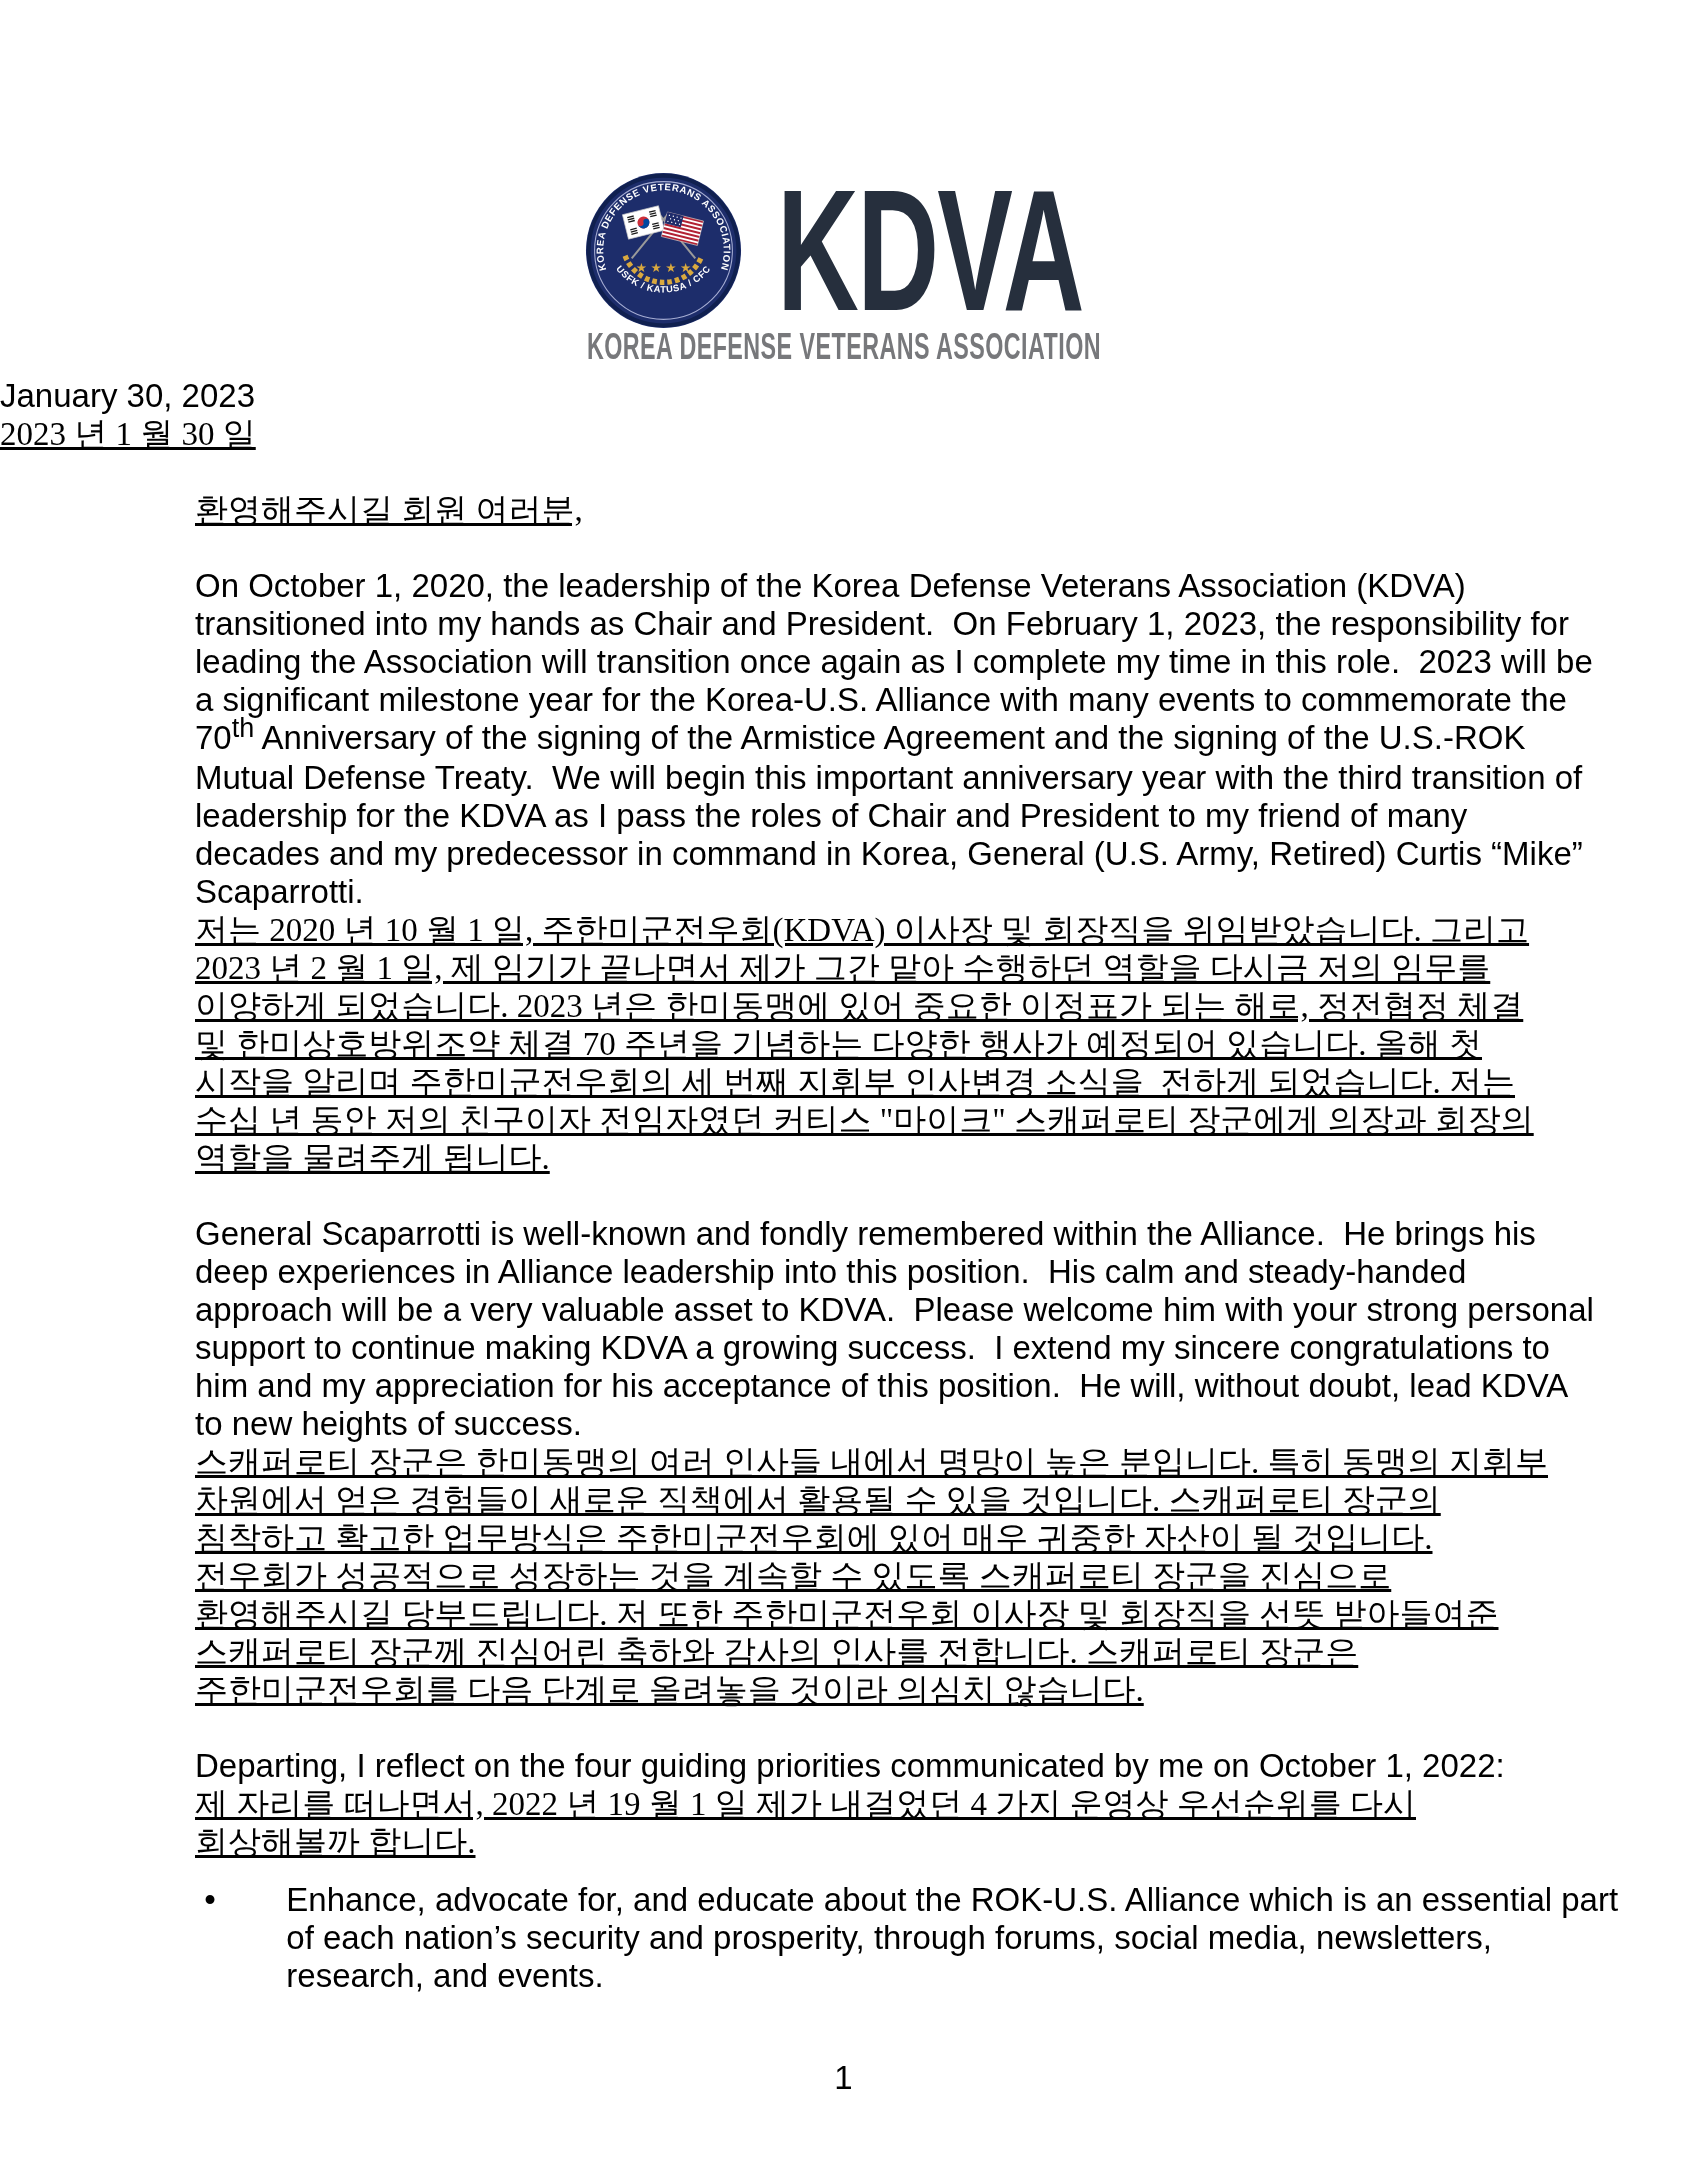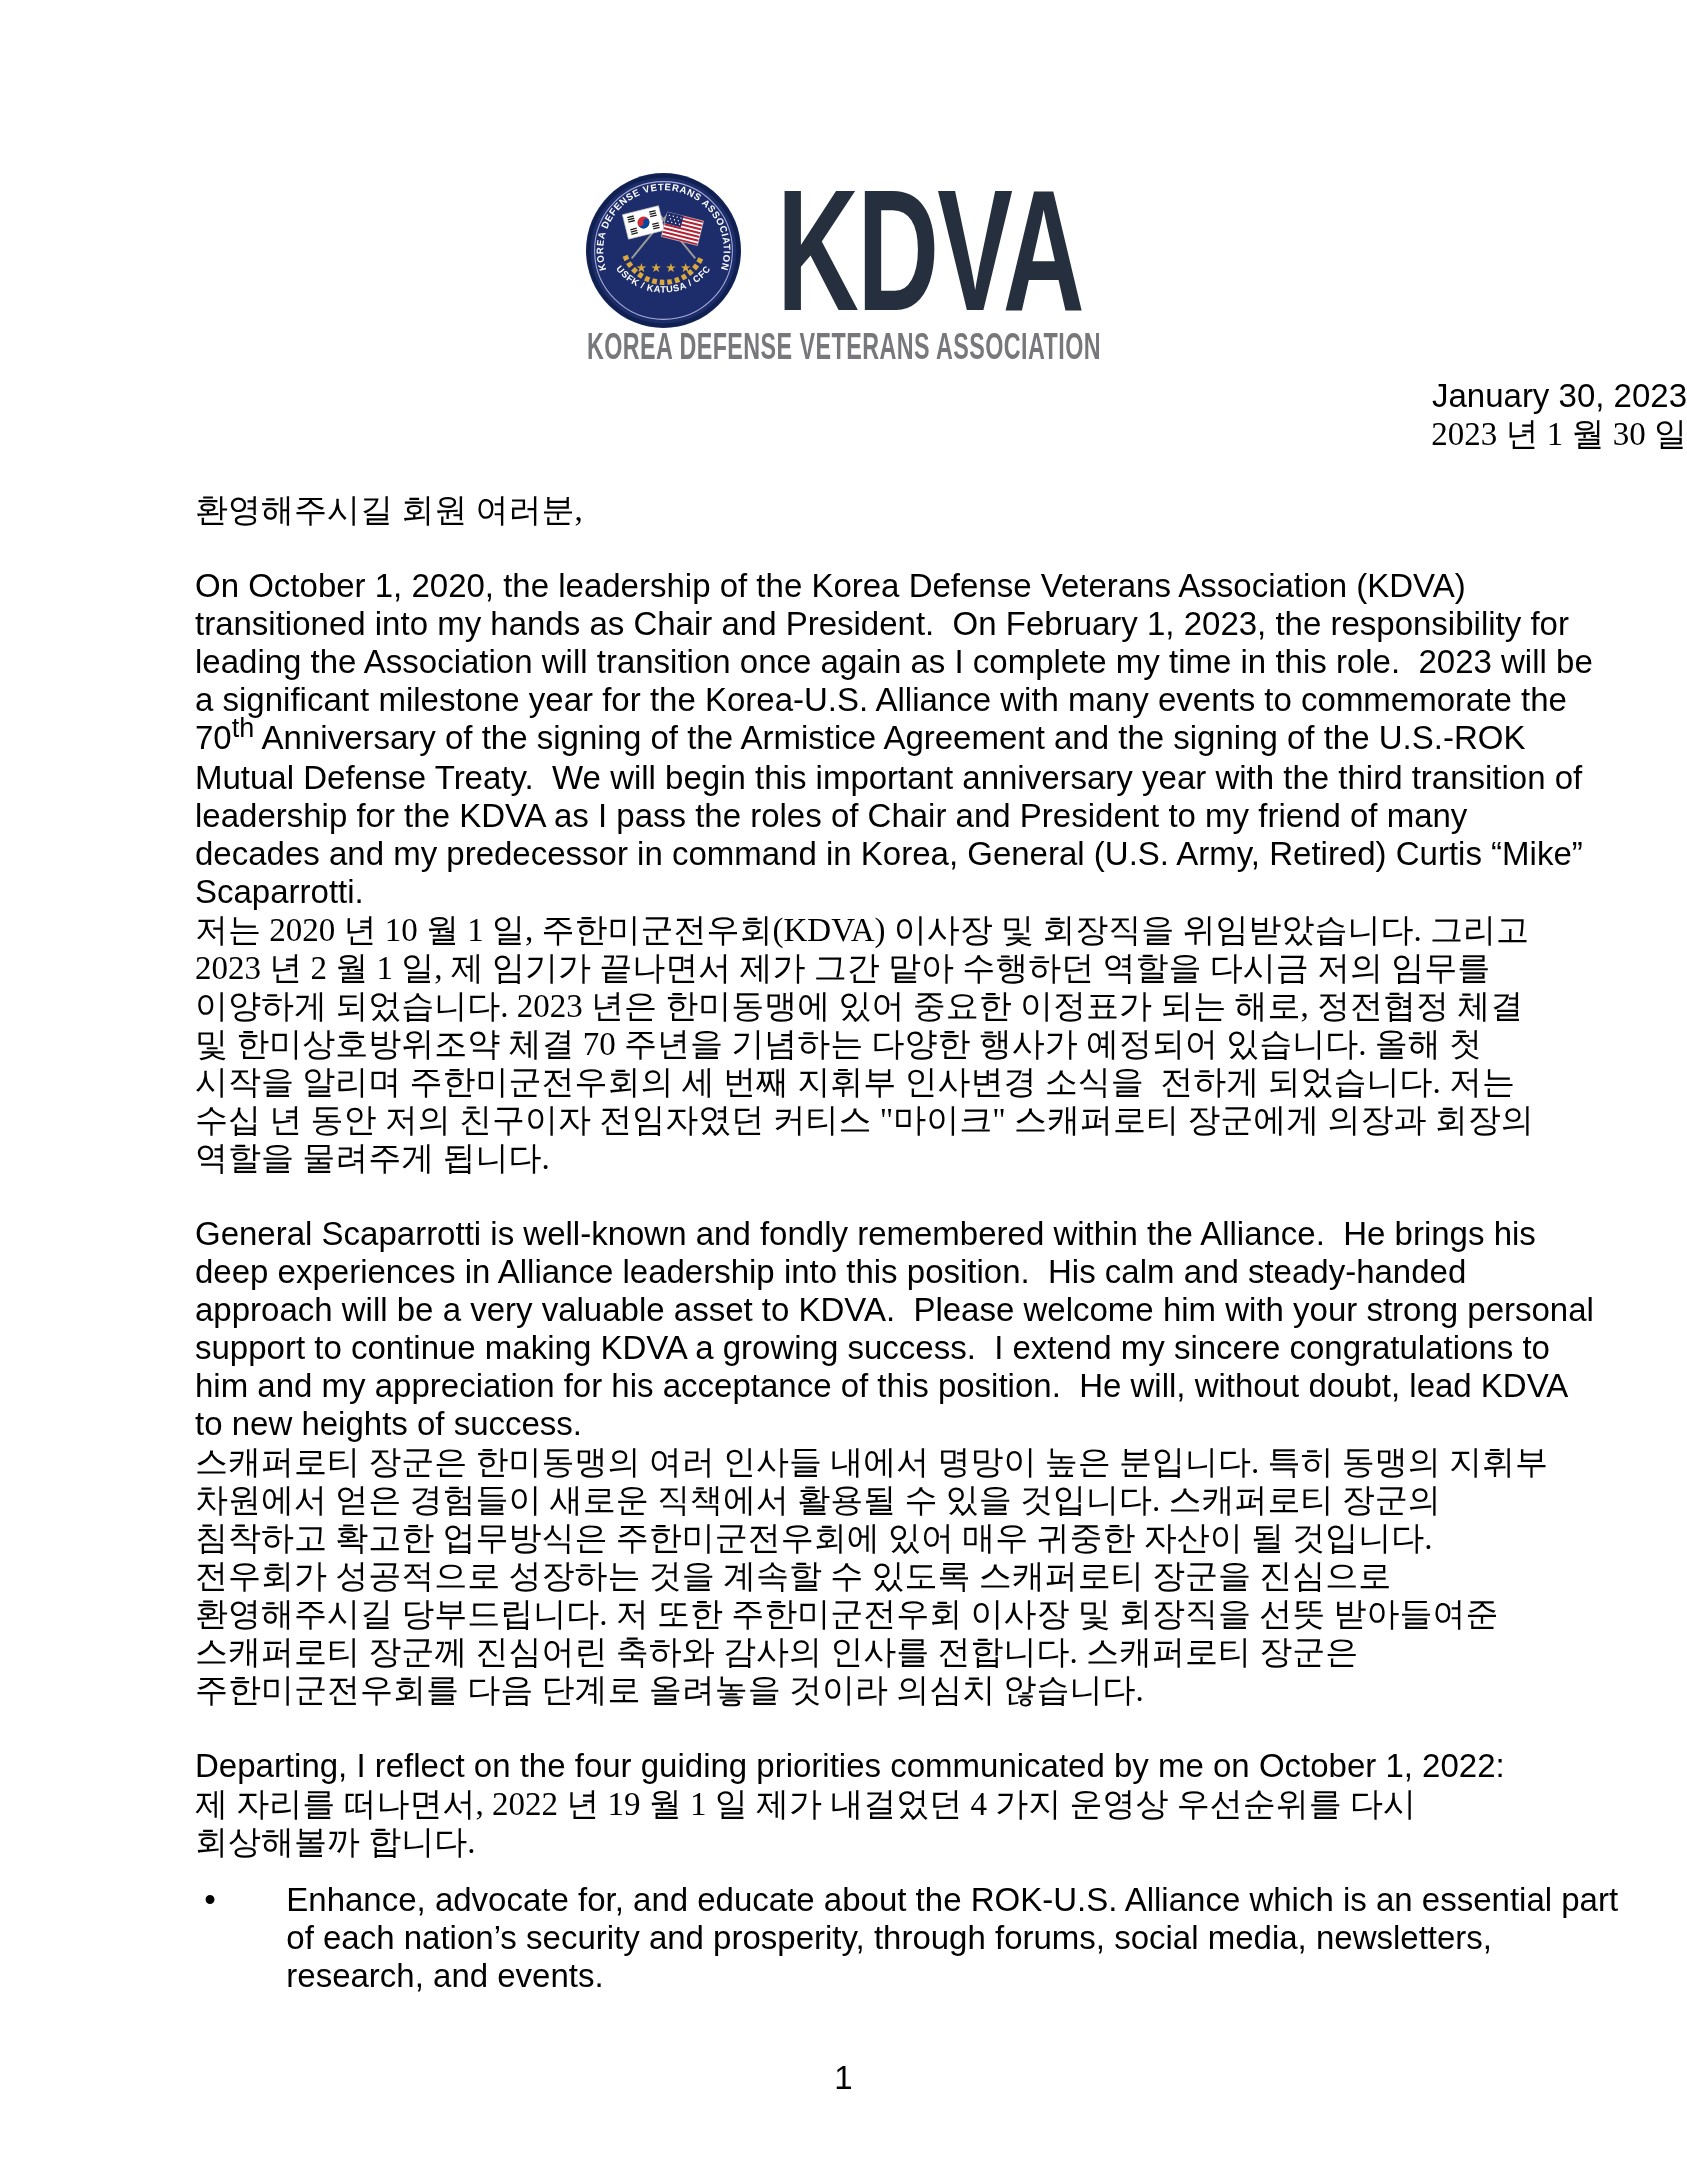--- a/index.html
+++ b/index.html
@@ -45,28 +45,28 @@
   .org-title {
     display: inline-block;
     font-weight: bold;
     font-size: 37px;
     letter-spacing: 0.7px;
     color: #77787B;
     white-space: nowrap;
     transform: scaleX(0.63);
     transform-origin: center;
   }
-  .date { text-align: right; font-size: 33px; line-height: 38px; }
+  .date { text-align: left; font-size: 33px; line-height: 38px; }
   .date-en { margin-top: 13.2px; }
 
   
   main { display: block; padding: 0 195px; margin-top: 38px; }
   p { margin: 0; white-space: pre; font-size: 33px; line-height: 38px; }
   .en { font-family: "Liberation Sans", sans-serif; }
-  .ko { font-family: "Liberation Serif", "DejaVu Serif", serif; }
+  .ko { font-family: "Liberation Serif", "DejaVu Serif", serif; text-decoration: underline; }
   .gap { height: 38px; }
   .sup { font-size: 27px; position: relative; top: -12px; }
 
   .bullet-row { display: flex; margin-top: 20px; font-size: 33px; line-height: 38px; }
   .bullet-marker { flex: none; width: 64px; padding-left: 9.3px; }
   .bullet-text { flex: none; white-space: pre; margin-left: 18px; }
 
   .page-number {
     position: absolute;
     top: 2059px;

